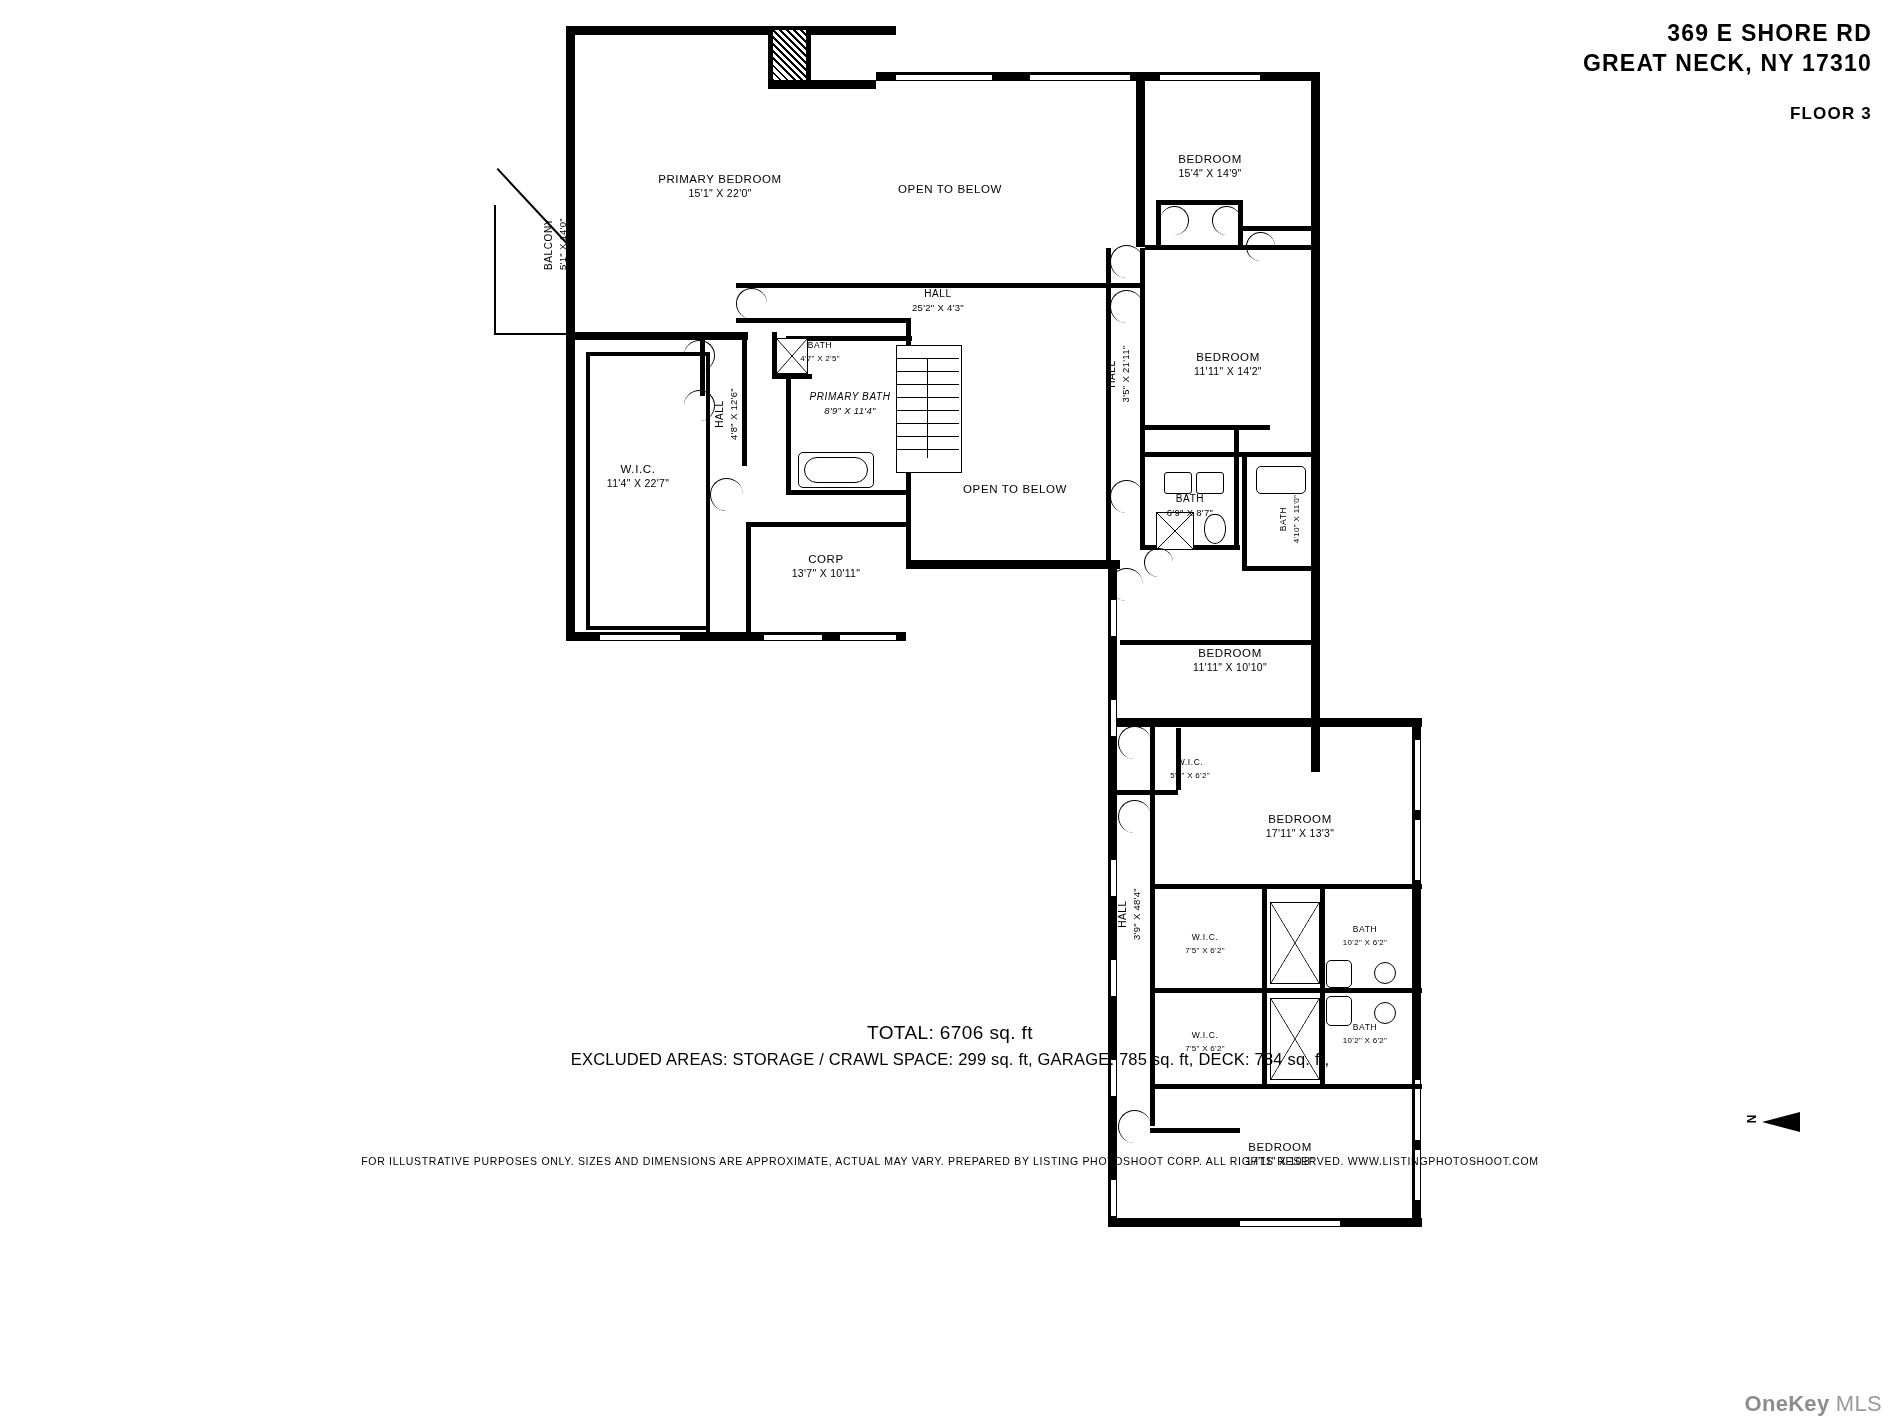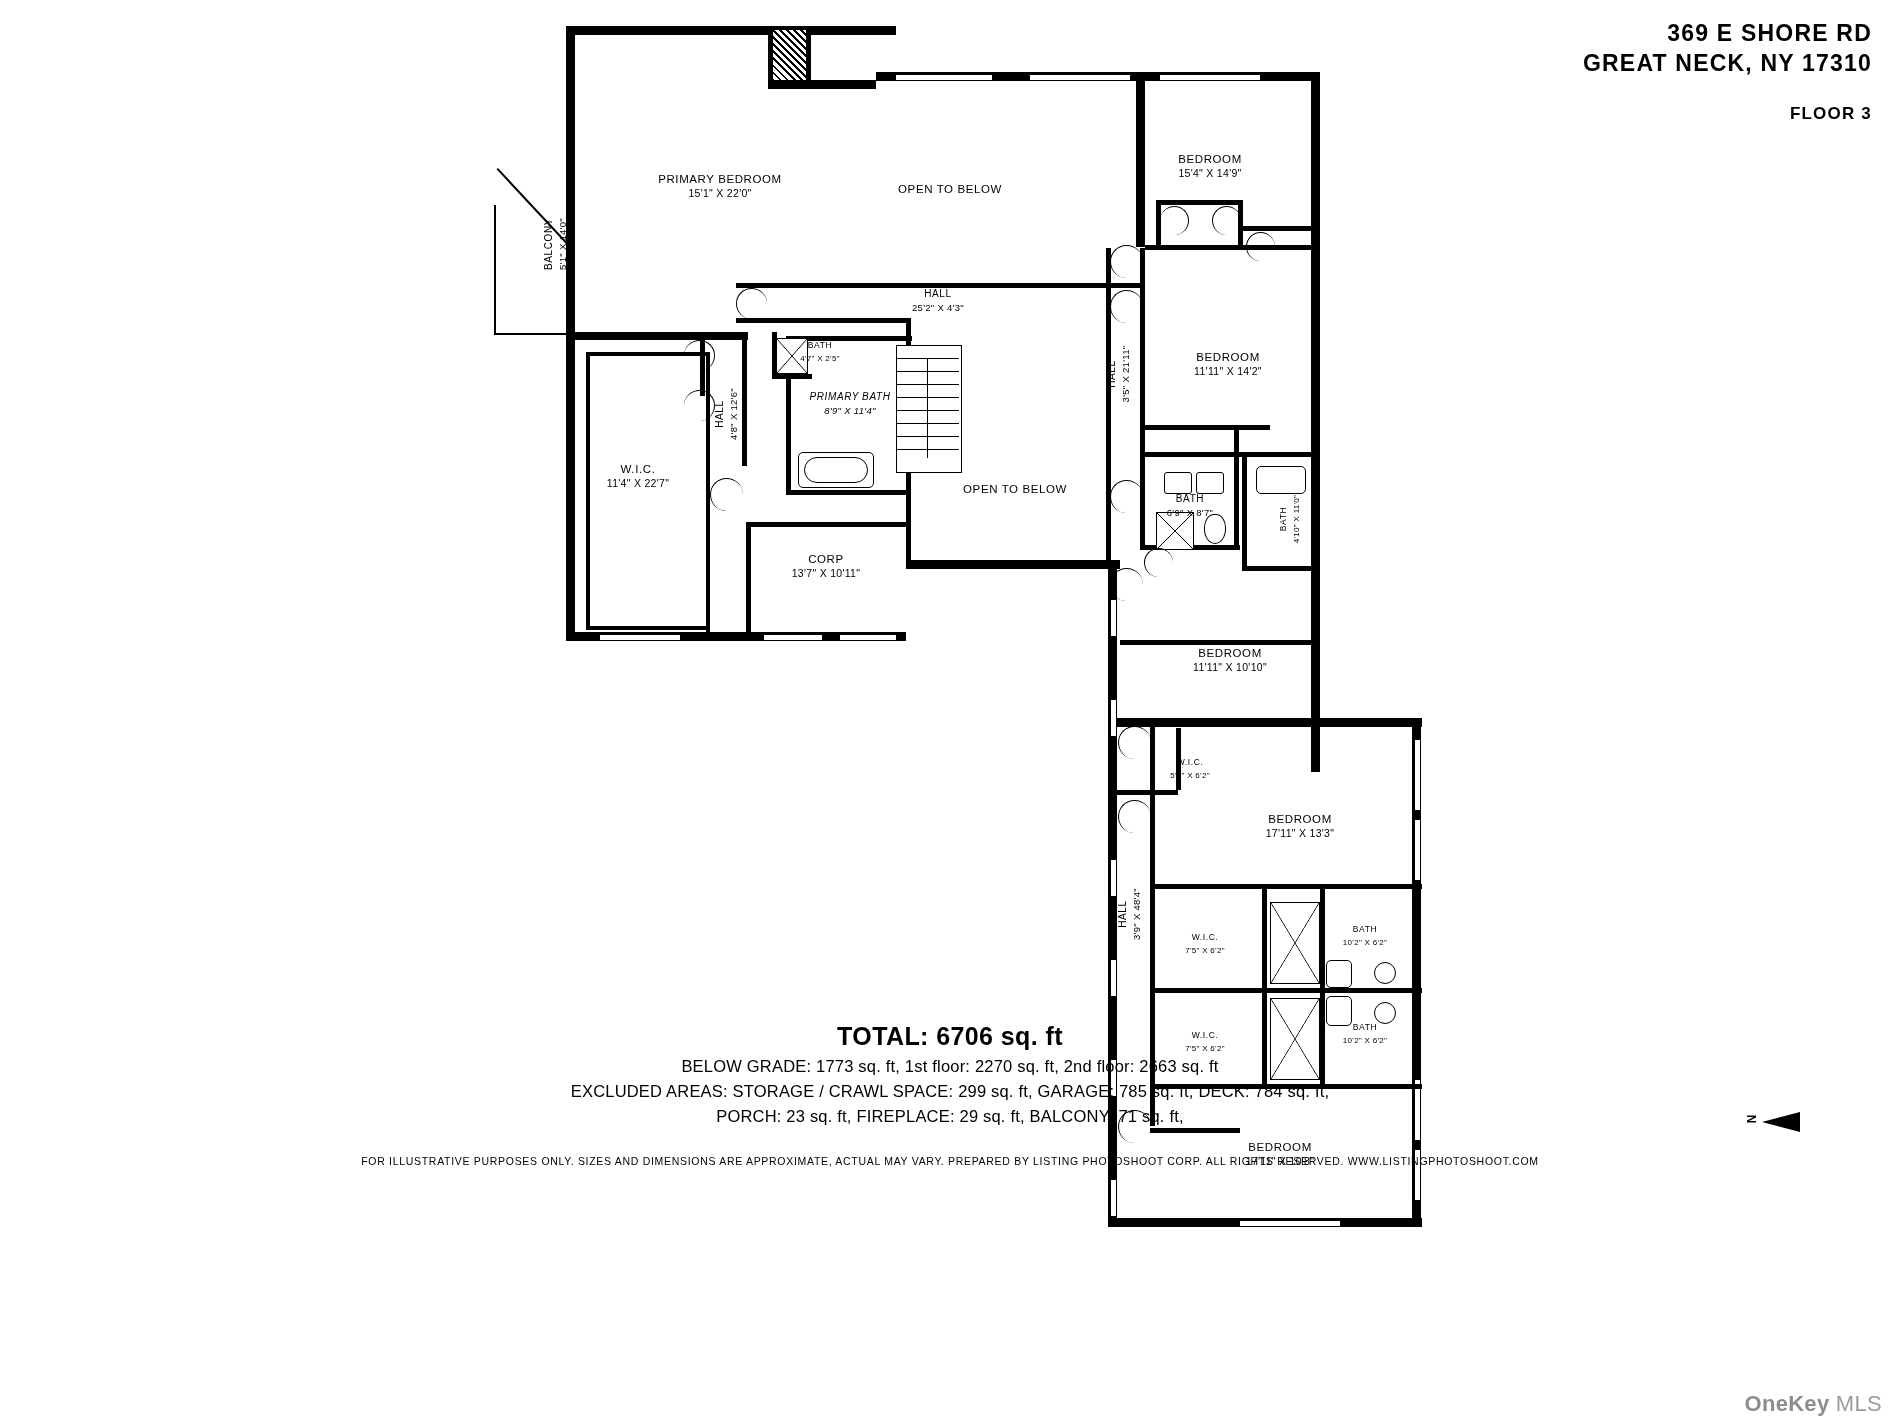--- a/index.html
+++ b/index.html
@@ -46,21 +46,21 @@
   .sink{position:absolute;border:1.3px solid #000;border-radius:3px;background:#fff;}
   .sinkb{position:absolute;border:1.2px solid #000;border-radius:50%;background:#fff;}
   .toilet{position:absolute;border:1.3px solid #000;border-radius:45% 45% 50% 50%;background:#fff;}
   .shower{position:absolute;border:1.5px solid #000;background:#fff;}
   .shower:before,.shower:after{content:"";position:absolute;left:0;top:0;width:100%;height:100%;}
   .shower:before{background:linear-gradient(to bottom right,transparent calc(50% - 0.7px),#000 50%,transparent calc(50% + 0.7px));}
   .shower:after{background:linear-gradient(to bottom left,transparent calc(50% - 0.7px),#000 50%,transparent calc(50% + 0.7px));}
 
   
   #footer{position:absolute;left:0;right:0;top:1022px;text-align:center;}
-  #footer .total{font-size:25px;font-weight:bold;letter-spacing:.4px;}
+  #footer .total{font-size:19px;font-weight:normal;letter-spacing:.4px;}
   #footer .ln{font-size:16.5px;letter-spacing:.2px;margin-top:6px;}
   #disclaimer{position:absolute;left:0;right:0;top:1155px;text-align:center;font-size:10.5px;letter-spacing:.7px;}
 
   
   #compass{position:absolute;left:1748px;top:1108px;width:60px;height:34px;}
   #compass .nlab{position:absolute;left:0;top:4px;font-size:12px;font-weight:bold;transform:rotate(-90deg);transform-origin:center;}
   #logo{position:absolute;right:18px;bottom:8px;font-size:22px;color:#9a9a9a;letter-spacing:.3px;}
   #logo b{color:#8d8d8d;font-weight:bold;}
 </style>
 </head>
@@ -351,23 +351,21 @@
 
   <div class="lbl" style="left:1180px;top:1140px;width:200px;">
     <div class="n">BEDROOM</div>
     <div class="d">17'11" X 10'8"</div>
   </div>
 
 </div>
 
 <div id="footer">
   <div class="total">TOTAL: 6706 sq. ft</div>
-  <div class="ln">BELOW GRADE: 1773 sq. ft, 1st floor: 2270 sq. ft, 2nd floor: 2663 sq. ft</div>
   <div class="ln">EXCLUDED AREAS: STORAGE / CRAWL SPACE: 299 sq. ft, GARAGE: 785 sq. ft, DECK: 784 sq. ft,</div>
-  <div class="ln">PORCH: 23 sq. ft, FIREPLACE: 29 sq. ft, BALCONY: 71 sq. ft,</div>
 </div>
 
 <div id="disclaimer">FOR ILLUSTRATIVE PURPOSES ONLY. SIZES AND DIMENSIONS ARE APPROXIMATE, ACTUAL MAY VARY. PREPARED BY LISTING PHOTOSHOOT CORP. ALL RIGHTS RESERVED. WWW.LISTINGPHOTOSHOOT.COM</div>
 
 <div id="compass">
   <div class="nlab">N</div>
   <svg width="60" height="34" viewBox="0 0 60 34">
     <polygon points="14,14 52,4 52,24" fill="#000"></polygon>
   </svg>
 </div>

